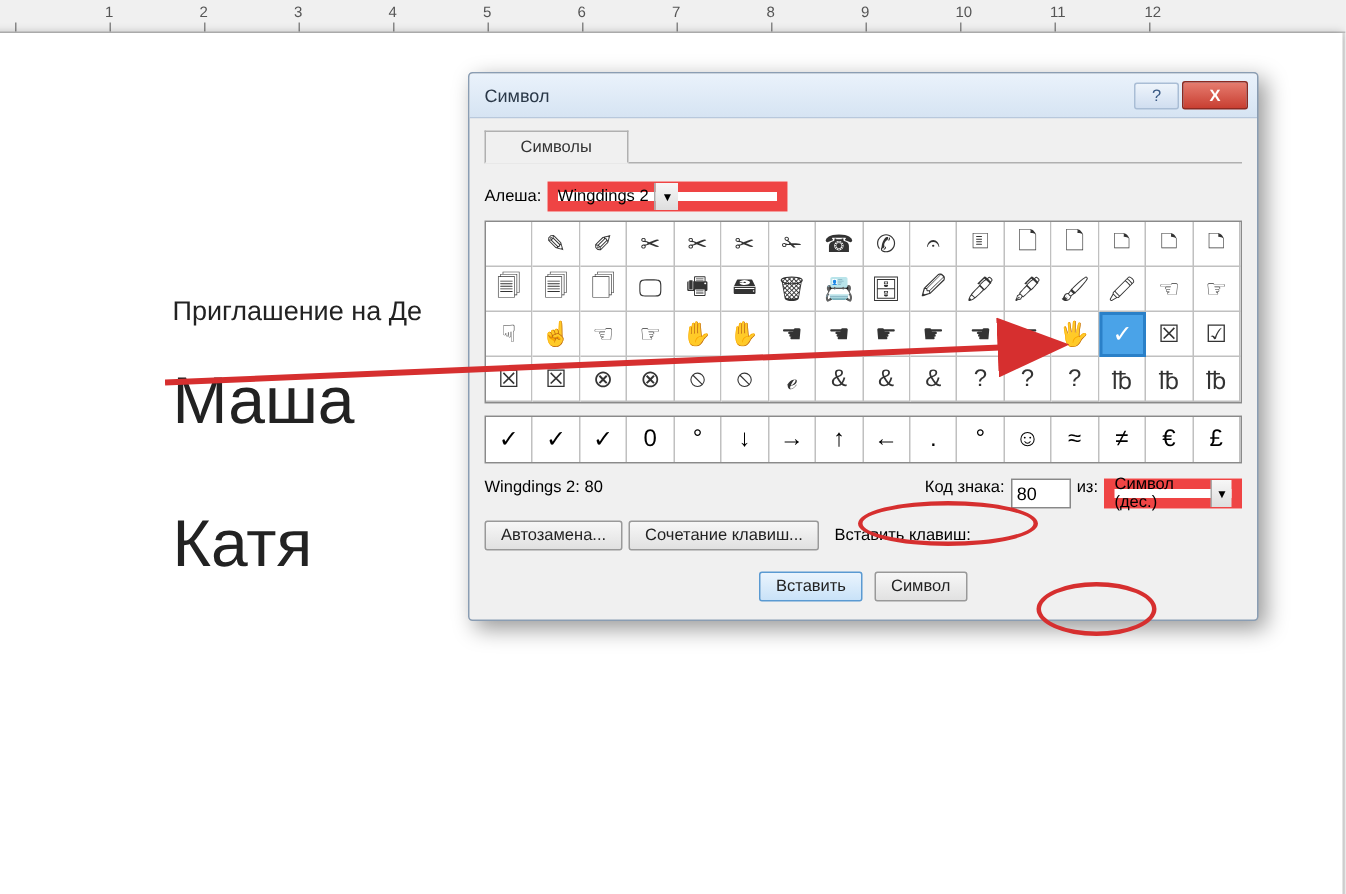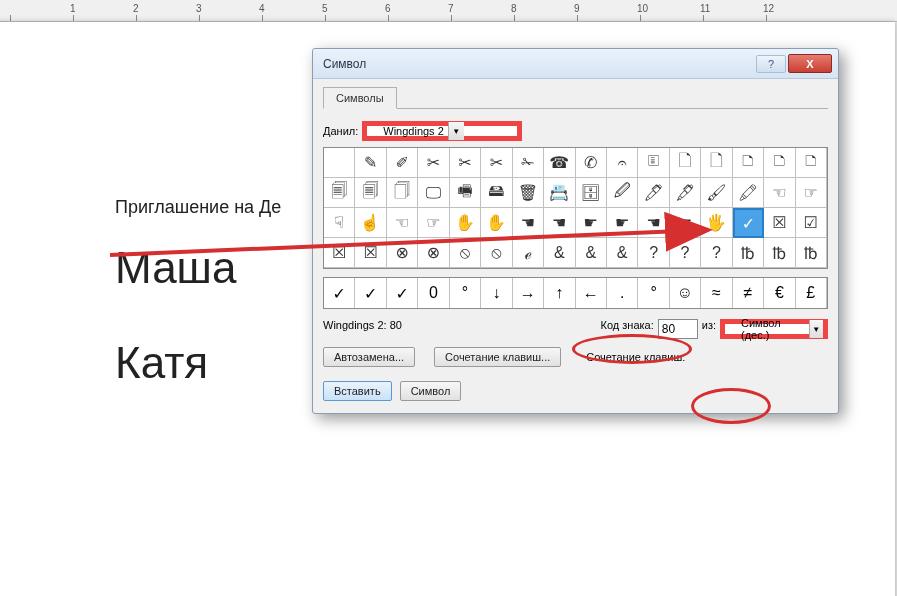--- a/index.html
+++ b/index.html
@@ -103,21 +103,21 @@
   .dlg-body {
     padding: 8px 10px 10px 10px;
   }
   .tabs {
     display: flex;
     border-bottom: 1px solid #b0b0b0;
     margin-bottom: 12px;
   }
   .tab {
     font-size: 11px;
-    padding: 4px 12px;
+    padding: 4px 23px;
     background: #f4f4f4;
     border: 1px solid #b0b0b0;
     border-bottom: none;
     margin-right: 2px;
     position: relative;
     cursor: pointer;
     color: #333;
   }
   .tab.active {
     background: #f0f0f0;
@@ -127,25 +127,25 @@
   .font-row {
     display: flex;
     align-items: center;
     font-size: 11px;
     margin-bottom: 6px;
   }
   .font-row label { margin-right: 4px; }
   .combo {
     display: inline-flex;
     align-items: center;
-    border: 5px solid #ef4444;
+    border: 7px solid #ef4444;
     background: #fff;
     height: 20px;
     font-size: 11px;
-    padding: 0 0 0 16px;
+    padding: 0 0 0 0;
   }
   .combo .cbtn {
     width: 16px; height: 18px;
     margin-left: 4px;
     background: linear-gradient(#f7f7f7,#dedede);
     border-left: 1px solid #aaa;
     display:flex; align-items:center; justify-content:center;
     font-size: 8px;
     cursor: pointer;
   }
@@ -220,28 +220,28 @@
     border-radius: 2px;
     cursor: pointer;
     color: #222;
   }
   .btn.primary {
     background: linear-gradient(#eaf4fd,#c9e2f8);
     border: 1px solid #5a9ad2;
   }
   .btn-row {
     display: flex;
-    gap: 19px;
+    gap: 4px;
     align-items: center;
     margin-bottom: 6px;
   }
   .btn-row .shortcut-lbl { font-size: 11px; margin-left: 6px; }
   .footer {
     display: flex;
-    justify-content: flex-start;
+    justify-content: center;
     gap: 8px;
     padding: 8px 0 2px 0;
   }
   .red-oval {
     position: absolute;
     border: 3px solid #d62f2f;
     border-radius: 50%;
     pointer-events: none;
   }
   .arrow-svg {
@@ -306,21 +306,21 @@
   <div class="titlebar">
     <span class="title">Символ</span>
     <span class="winbtn help">?</span>
     <span class="winbtn close">X</span>
   </div>
   <div class="dlg-body">
     <div class="tabs">
       <div class="tab active">Символы</div>
     </div>
     <div class="font-row">
-      <label>Данил:</label>
+      <label>Алеша:</label>
       <span class="combo" style="width:160px">
         <span>Wingdings 2</span>
         <span class="cbtn">▼</span>
       </span>
     </div>
     <div class="grid">
       <div class="grid-inner" id="symbol-grid">
           <div class="cell"></div>
           <div class="cell">✎</div>
           <div class="cell">✐</div>
@@ -403,29 +403,29 @@
         <div class="rcell">≈</div>
         <div class="rcell">≠</div>
         <div class="rcell">€</div>
         <div class="rcell">£</div>
       </div>
     <div class="info-row">
       <span class="font-display">Wingdings 2: 80</span>
       <span>Код знака:</span>
       <input class="code-input" value="80" style="">
       <span>из:</span>
-      <span class="combo" style="width:108px">
+      <span class="combo" style="width:92px">
         <span>Символ (дес.)</span>
         <span class="cbtn">▼</span>
       </span>
     </div>
     <div class="btn-row">
       <button class="btn">Автозамена...</button>
       <button class="btn">Сочетание клавиш...</button>
-      <span class="shortcut-lbl">Сочетание клавиш:</span>
+      <span class="shortcut-lbl">Вставить клавиш:</span>
     </div>
     <div class="footer">
       <button class="btn primary">Вставить</button>
       <button class="btn">Символ</button>
     </div>
   </div>
 </div>
 
 <svg class="arrow-svg" style="left:110px; top:210px; width:620px; height:90px">
   <defs>

